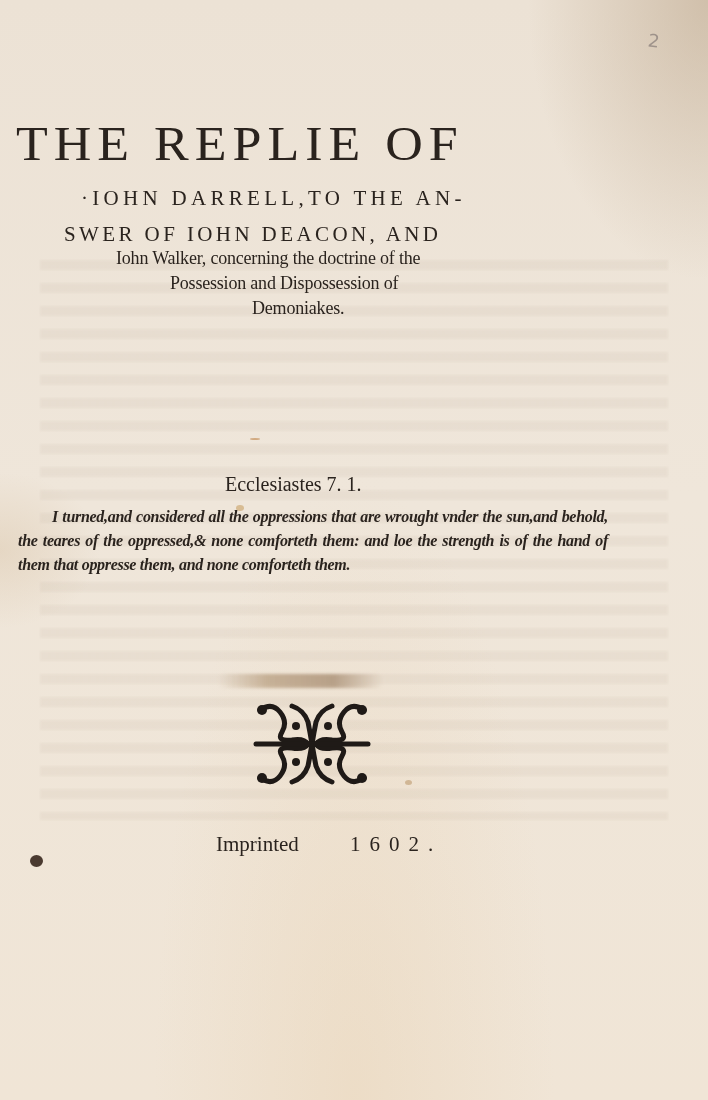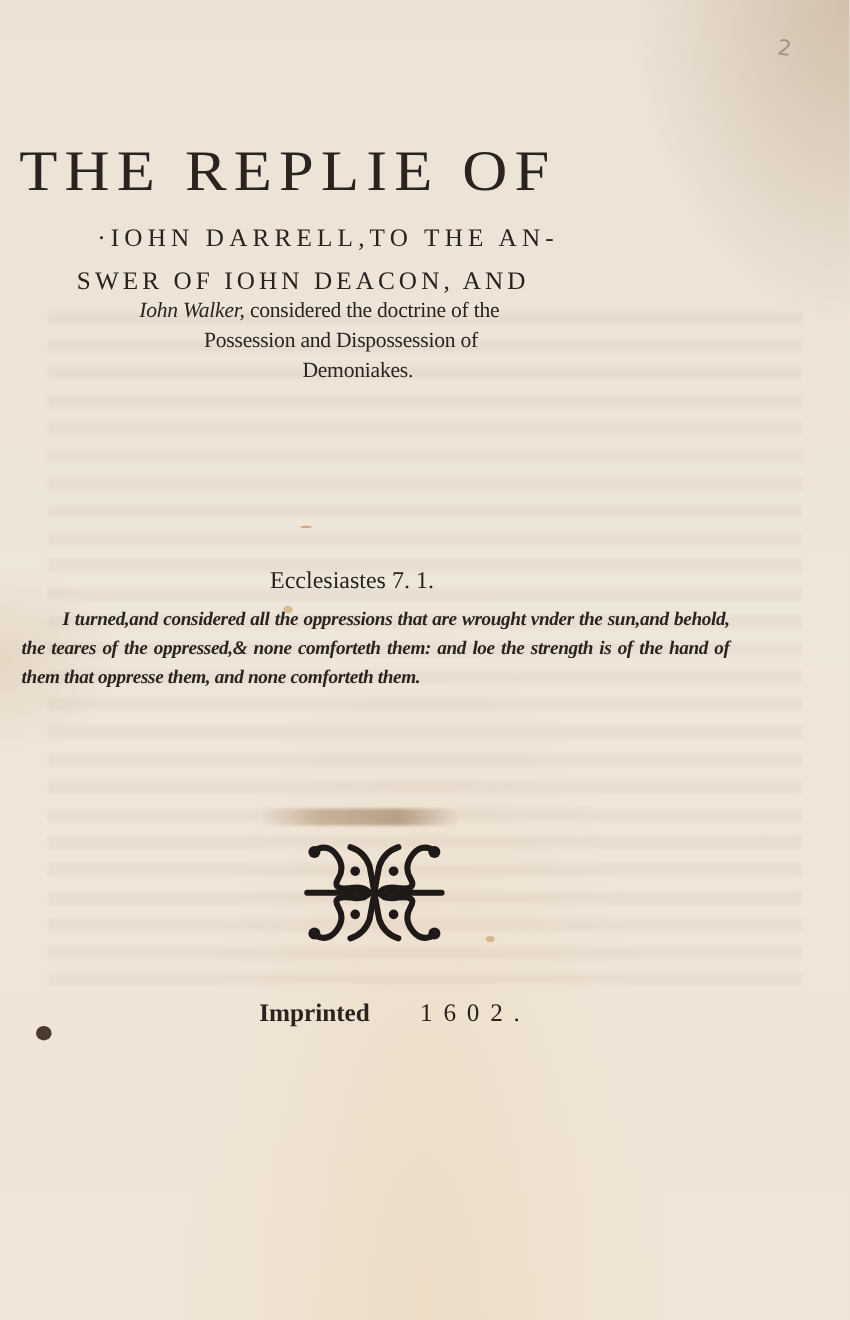--- a/index.html
+++ b/index.html
@@ -43,40 +43,40 @@
       position: absolute; left: 64px; top: 222px;
       font-size: 21px; letter-spacing: 3.4px; white-space: nowrap; text-align: right;
     }
     .sub {
       position: absolute; left: 0; width: 600px; text-align: left;
       font-size: 18px; white-space: nowrap; letter-spacing: -0.2px;
     }
     .sub1 { left: 116px; top: 248px; }
     .sub2 { left: 170px; top: 273px; }
     .sub3 { left: 252px; top: 298px; }
-    .it { font-style: italic; }
+    .it { }
     .ref {
       position: absolute; left: 225px; top: 473px;
       font-size: 20px; white-space: nowrap;
     }
     .quote {
       position: absolute; left: 18px; top: 505px; width: 590px;
       font-size: 16px; font-style: italic; line-height: 24px;
       text-align: justify; text-indent: 34px; font-weight: bold;
       letter-spacing: -0.3px;
     }
     .smudge {
       position: absolute; left: 218px; top: 674px; width: 165px; height: 14px;
       background: linear-gradient(90deg, rgba(170,140,105,0) 0%, rgba(170,140,105,0.55) 30%, rgba(150,120,90,0.6) 70%, rgba(150,120,90,0) 100%);
       filter: blur(1.5px); border-radius: 6px;
     }
     .ornament { position: absolute; left: 252px; top: 700px; width: 120px; height: 88px; }
     .imprint {
       position: absolute; left: 216px; top: 832px;
-      font-size: 21px; font-weight: bold; white-space: nowrap;
+      font-size: 21px; font-weight: normal; white-space: nowrap;
     }
     .year {
       position: absolute; left: 350px; top: 832px;
       font-size: 21px; font-weight: normal; letter-spacing: 9px; white-space: nowrap;
     }
   </style>
 </head>
 <body>
 
 <div class="page"></div>
@@ -86,21 +86,21 @@
 <span class="speck" style="left:405px;top:780px;width:7px;height:5px;background:rgba(180,140,90,0.5);"></span>
 <span class="speck" style="left:250px;top:438px;width:10px;height:2px;background:rgba(190,130,70,0.6);"></span>
 <span class="speck" style="left:236px;top:505px;width:8px;height:6px;background:rgba(200,160,100,0.6);"></span>
 
 <div class="folio">2</div>
 
 <h1 class="t1">THE REPLIE OF</h1>
 <div class="t2">·IOHN DARRELL,TO THE AN-</div>
 <div class="t3">SWER OF IOHN DEACON, AND</div>
 
-<div class="sub sub1"><span class="it">Iohn Walker,</span><span> considered the doctrine of the</span></div>
+<div class="sub sub1"><span class="it">Iohn Walker,</span><span> concerning the doctrine of the</span></div>
 <div class="sub sub2">Possession and Dispossession of</div>
 <div class="sub sub3">Demoniakes.</div>
 
 <div class="ref">Ecclesiastes 7. 1.</div>
 <div class="quote">I turned,and considered all the oppressions that are wrought vnder the sun,and behold, the teares of the oppressed,&amp; none comforteth them: and loe the strength is of the hand of them that oppresse them, and none comforteth them.</div>
 
 <div class="smudge"></div>
 
 <svg class="ornament" viewBox="0 0 120 88">
   <g fill="none" stroke="#1f1a17" stroke-width="5" stroke-linecap="round">

